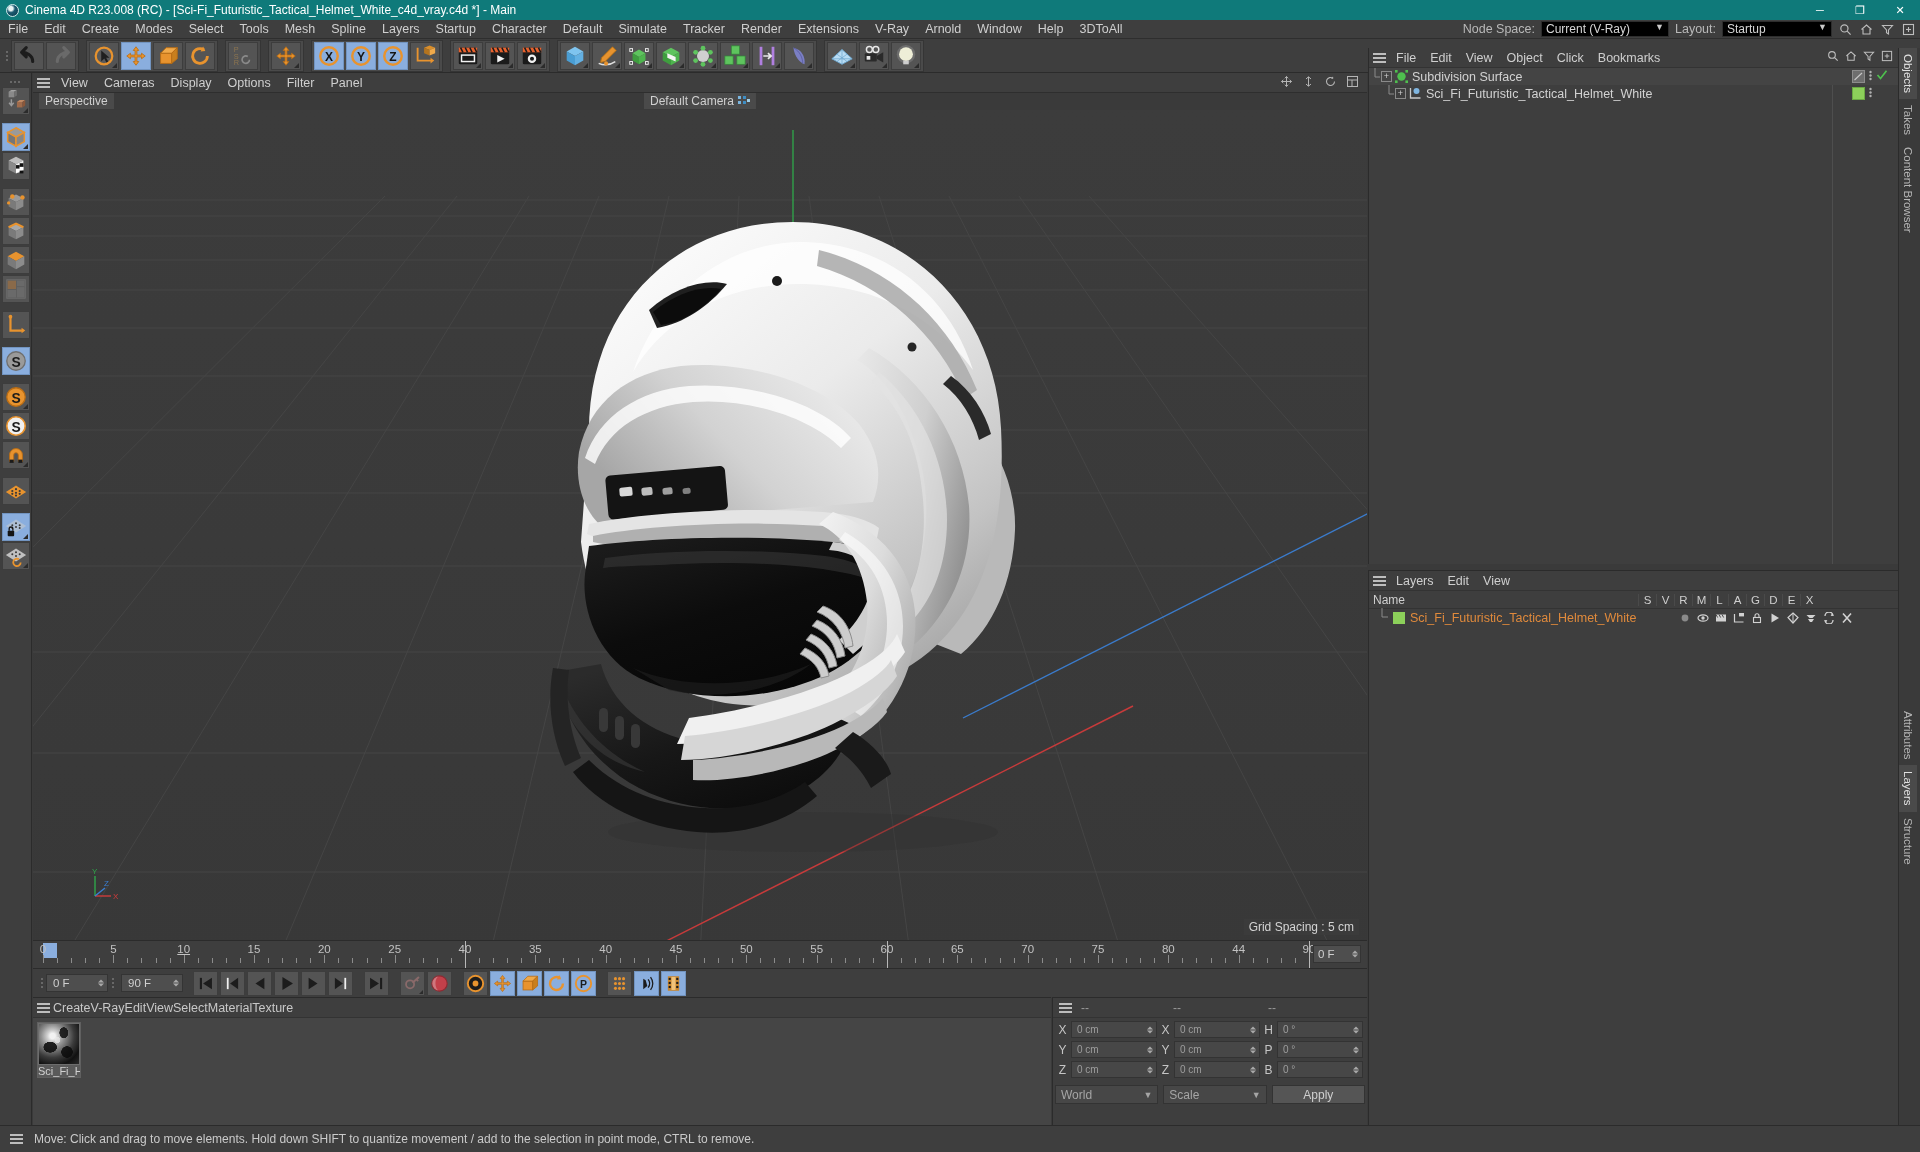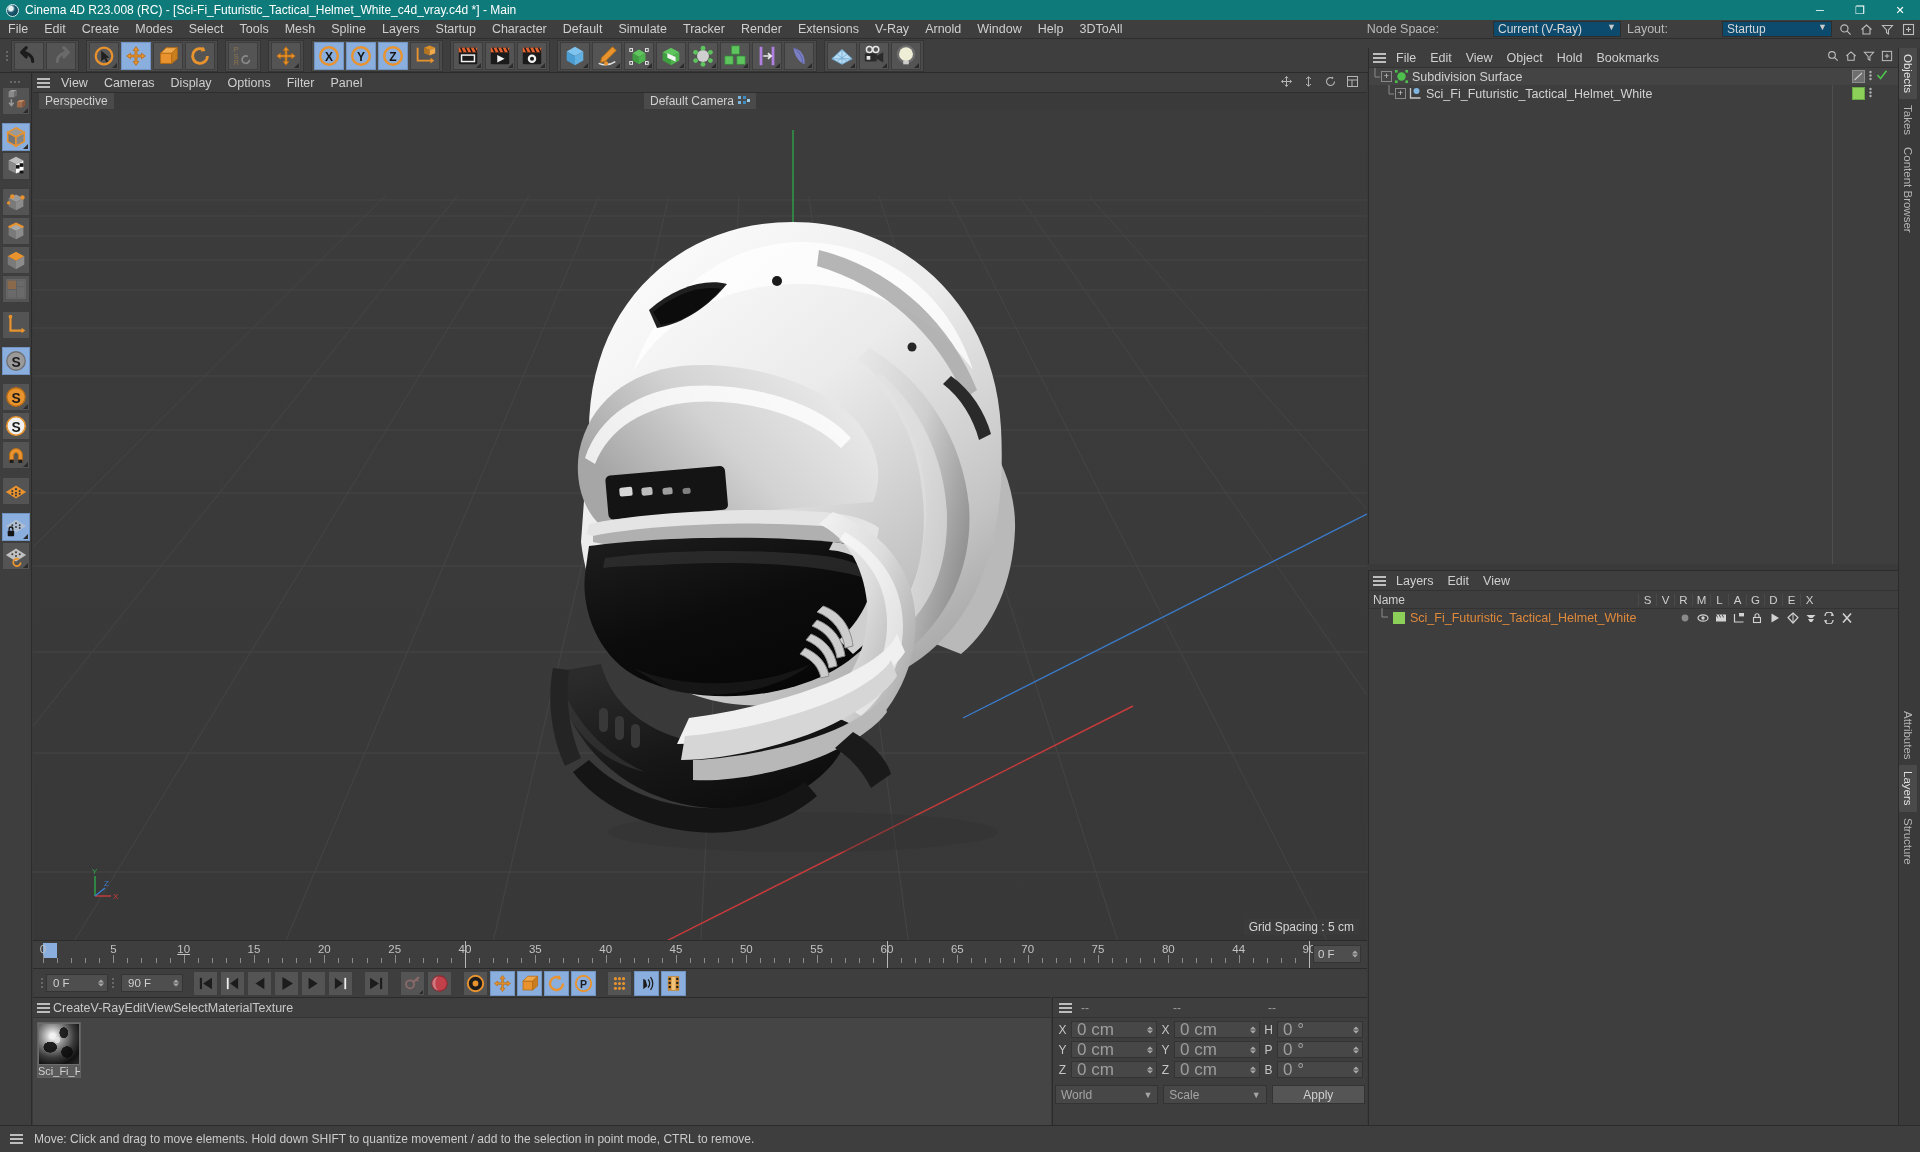--- a/index.html
+++ b/index.html
@@ -30,22 +30,22 @@
 
   
   .menubar{
     height:19px; background:#3e3e3e; display:flex; align-items:center;
     border-bottom:1px solid #2e2e2e; position:relative;
   }
   .menubar .mi{ padding:0 8px; height:19px; line-height:19px; color:#cfcfcf; font-size:12.5px; white-space:nowrap;}
   .menuright{ margin-left:auto; display:flex; align-items:center; gap:6px; padding-right:4px;}
   .lbl{ color:#b9b9b9; font-size:12.5px; }
   .combo{
-    height:16px; background:#0c4a6e; border:1px solid #2d2d2d; color:#d6d6d6;
-    font-size:12px; display:flex; padding:0 4px; position:relative;margin-left:48px;
+    height:16px; background:#000000; border:1px solid #2d2d2d; color:#d6d6d6;
+    font-size:12px; display:flex; padding:0 4px; position:relative;
   }
   .combo .cv{ flex:1; white-space:nowrap; overflow:hidden; }
   .combo .carr{ margin-left:6px; color:#c9c9c9; font-size:9px; }
   .iconbtn{ width:15px;height:15px; display:flex;align-items:center;justify-content:center; color:#bdbdbd;}
 
   
   .toolbar{
     height:34px; background:#3e3e3e; display:flex; align-items:center; gap:0;
     border-bottom:1px solid #2b2b2b; padding-left:2px;
   }
@@ -139,21 +139,21 @@
   .matname{ font-size:11px; color:#d0d0d0; width:42px; overflow:hidden; white-space:nowrap; text-align:center; background:#5a5a5a;}
   .matsel{ background:#606060; padding:1px; }
 
   
   .coord{ position:absolute; left:1052px; bottom:27px; width:315px; height:128px; background:#3e3e3e; border-top:1px solid #2b2b2b; border-left:1px solid #2b2b2b;}
   .coordhead{ height:20px; display:flex; align-items:center; border-bottom:1px solid #333; padding-left:2px; }
   .coordhead .dd{ font-size:12px; color:#9a9a9a; }
   .coordgrid{ padding:3px 4px; display:flex; flex-direction:column; gap:3px; }
   .crow{ display:flex; align-items:center; gap:3px; }
   .clabel{ width:11px; font-size:12px; color:#c5c5c5; text-align:center; }
-  .cfield{ flex:1; height:17px; background:#474747; border:1px solid #333; font-size:17px; color:#9d9d9d;
+  .cfield{ flex:1; height:17px; background:#474747; border:1px solid #333; font-size:10px; color:#9d9d9d;
      display:flex;align-items:center;padding-left:5px; position:relative;}
   .crow2{ display:flex; gap:5px; margin-top:4px; padding:0 2px;}
   .cbtn{ flex:1; height:19px; background:#555; border:1px solid #333; display:flex;align-items:center;justify-content:center;
     font-size:12px;color:#cfcfcf;}
   .csel{ flex:1; height:19px; background:#474747; border:1px solid #333; display:flex;align-items:center;
     justify-content:space-between; padding:0 5px; font-size:12px;color:#a5a5a5;}
 
   
   .objmgr{ position:absolute; left:1368px; top:48px; width:530px; height:516px; background:#3e3e3e; border-left:1px solid #2b2b2b;}
   .panelmenu{ height:20px; display:flex; align-items:center; border-bottom:1px solid #333; }
@@ -1268,21 +1268,21 @@
       <div class="hamb">
           <i></i>
           <i></i>
           <i></i>
         </div>
       <div id="objmenuitems" style="display:flex;align-items:center">
           <div class="mi">File</div>
           <div class="mi">Edit</div>
           <div class="mi">View</div>
           <div class="mi">Object</div>
-          <div class="mi">Hold</div>
+          <div class="mi">Click</div>
           <div class="mi">Bookmarks</div>
         </div>
       <div class="panelicons">
         <span><svg width="12" height="12" viewBox="0 0 13 13">
               <circle cx="5.4" cy="5.4" r="3.6" fill="none" stroke="#bdbdbd" stroke-width="1.2"></circle>
               <line x1="8.2" y1="8.2" x2="11.6" y2="11.6" stroke="#bdbdbd" stroke-width="1.2"></line>
             </svg></span>
         <span><svg width="12" height="12" viewBox="0 0 13 13">
               <path d="M1.5 6.5 L6.5 2 L11.5 6.5 M3 6 v5 h7 v-5" fill="none" stroke="#bdbdbd" stroke-width="1.1"></path>
             </svg></span>

